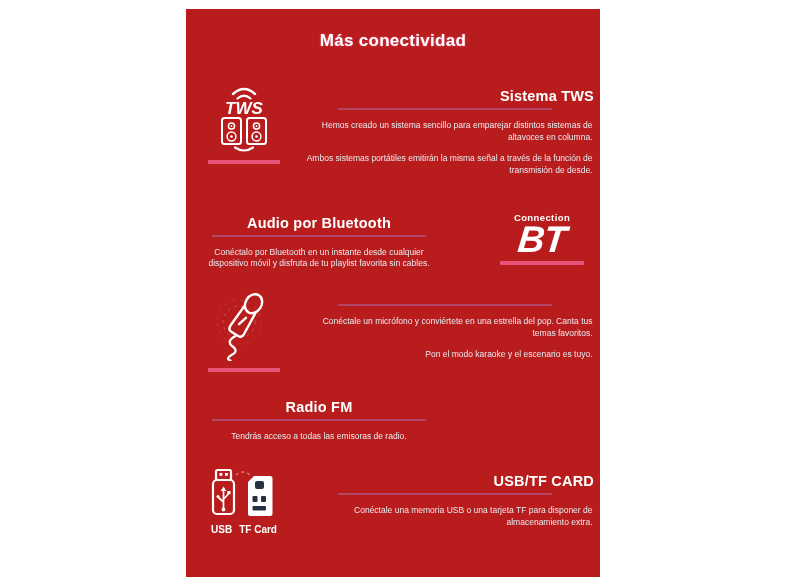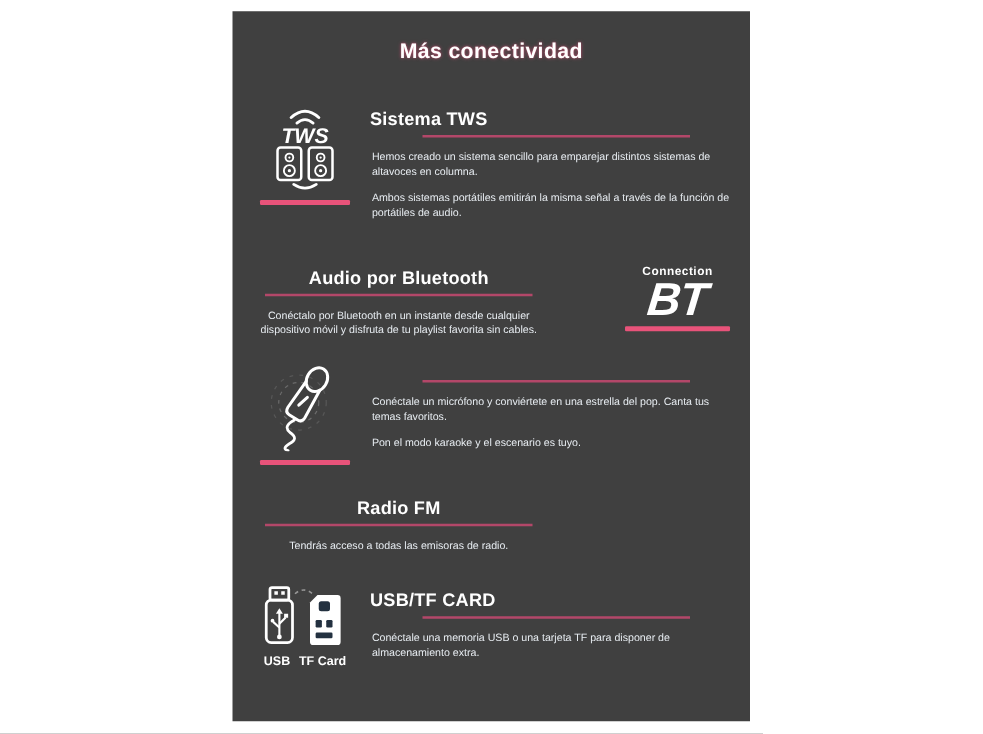--- a/index.html
+++ b/index.html
@@ -3,39 +3,39 @@
 <meta charset="utf-8">
 <style>
   html,body{margin:0;padding:0;}
   body{
     width:786px;height:587px;background:#ffffff;
     font-family:"Liberation Sans", sans-serif;
     -webkit-font-smoothing:antialiased;
   }
   .panel{
     width:414px;height:568px;margin:9px auto 10px;
-    background:#404040;color:#fff;
+    background:#b91c1c;color:#fff;
     box-sizing:border-box;padding:22px 6px 8px;
     display:flex;flex-direction:column;overflow:hidden;
   }
   .main-title{
     text-align:center;font-size:17px;font-weight:bold;letter-spacing:.3px;
     color:#fff;text-shadow:0 0 3px rgba(236,84,128,.65),0 0 1px rgba(236,84,128,.5);
     margin-bottom:32px;
   }
   .row{display:flex;align-items:flex-start;}
   .row-1{margin-bottom:24px;}
   .row-2{margin-bottom:16px;}
   .row-3{margin-bottom:22px;}
   .row-4{margin-bottom:16px;gap:25px;}
   .icon-col{
     width:104px;flex:0 0 104px;display:flex;flex-direction:column;
     align-items:center;justify-content:flex-start;
   }
-  .text-col{flex:1;text-align:left;padding-top:5px;min-width:0;}
+  .text-col{flex:1;text-align:right;padding-top:5px;min-width:0;}
   .text-col-left{flex:0 0 254px;width:254px;text-align:center;padding-top:5px;}
   .spacer{flex:1;}
   .section-heading{
     font-size:14.5px;font-weight:bold;color:#fff;letter-spacing:.2px;margin:0;
   }
   .heading-rule{
     width:214px;max-width:95%;height:2px;background:#b34769;
     margin:4px auto 10px;border:0;
   }
   .body-text{
@@ -88,21 +88,21 @@
           <circle cx="49.5" cy="53.5" r="1.3" fill="#fff" stroke="none"></circle>
           <path d="M28 64.5 Q37 70.5 46 64.5" stroke-width="2.2" stroke-linecap="round"></path>
         </g>
       </svg>
       <div class="icon-rule"></div>
     </div>
     <div class="text-col">
       <h2 class="section-heading">Sistema TWS</h2>
       <div class="heading-rule"></div>
       <p class="body-text">Hemos creado un sistema sencillo para emparejar distintos sistemas de altavoces en columna.</p>
-      <p class="body-text">Ambos sistemas portátiles emitirán la misma señal a través de la función de portátiles de audio.</p>
+      <p class="body-text">Ambos sistemas portátiles emitirán la misma señal a través de la función de transmisión de desde.</p>
     </div>
   </div>
 
   <div class="row row-2">
     <div class="text-col-left">
       <h2 class="section-heading">Audio por Bluetooth</h2>
       <div class="heading-rule"></div>
       <p class="body-text">Conéctalo por Bluetooth en un instante desde cualquier dispositivo móvil y disfruta de tu playlist favorita sin cables.</p>
     </div>
     <div class="spacer"></div>

